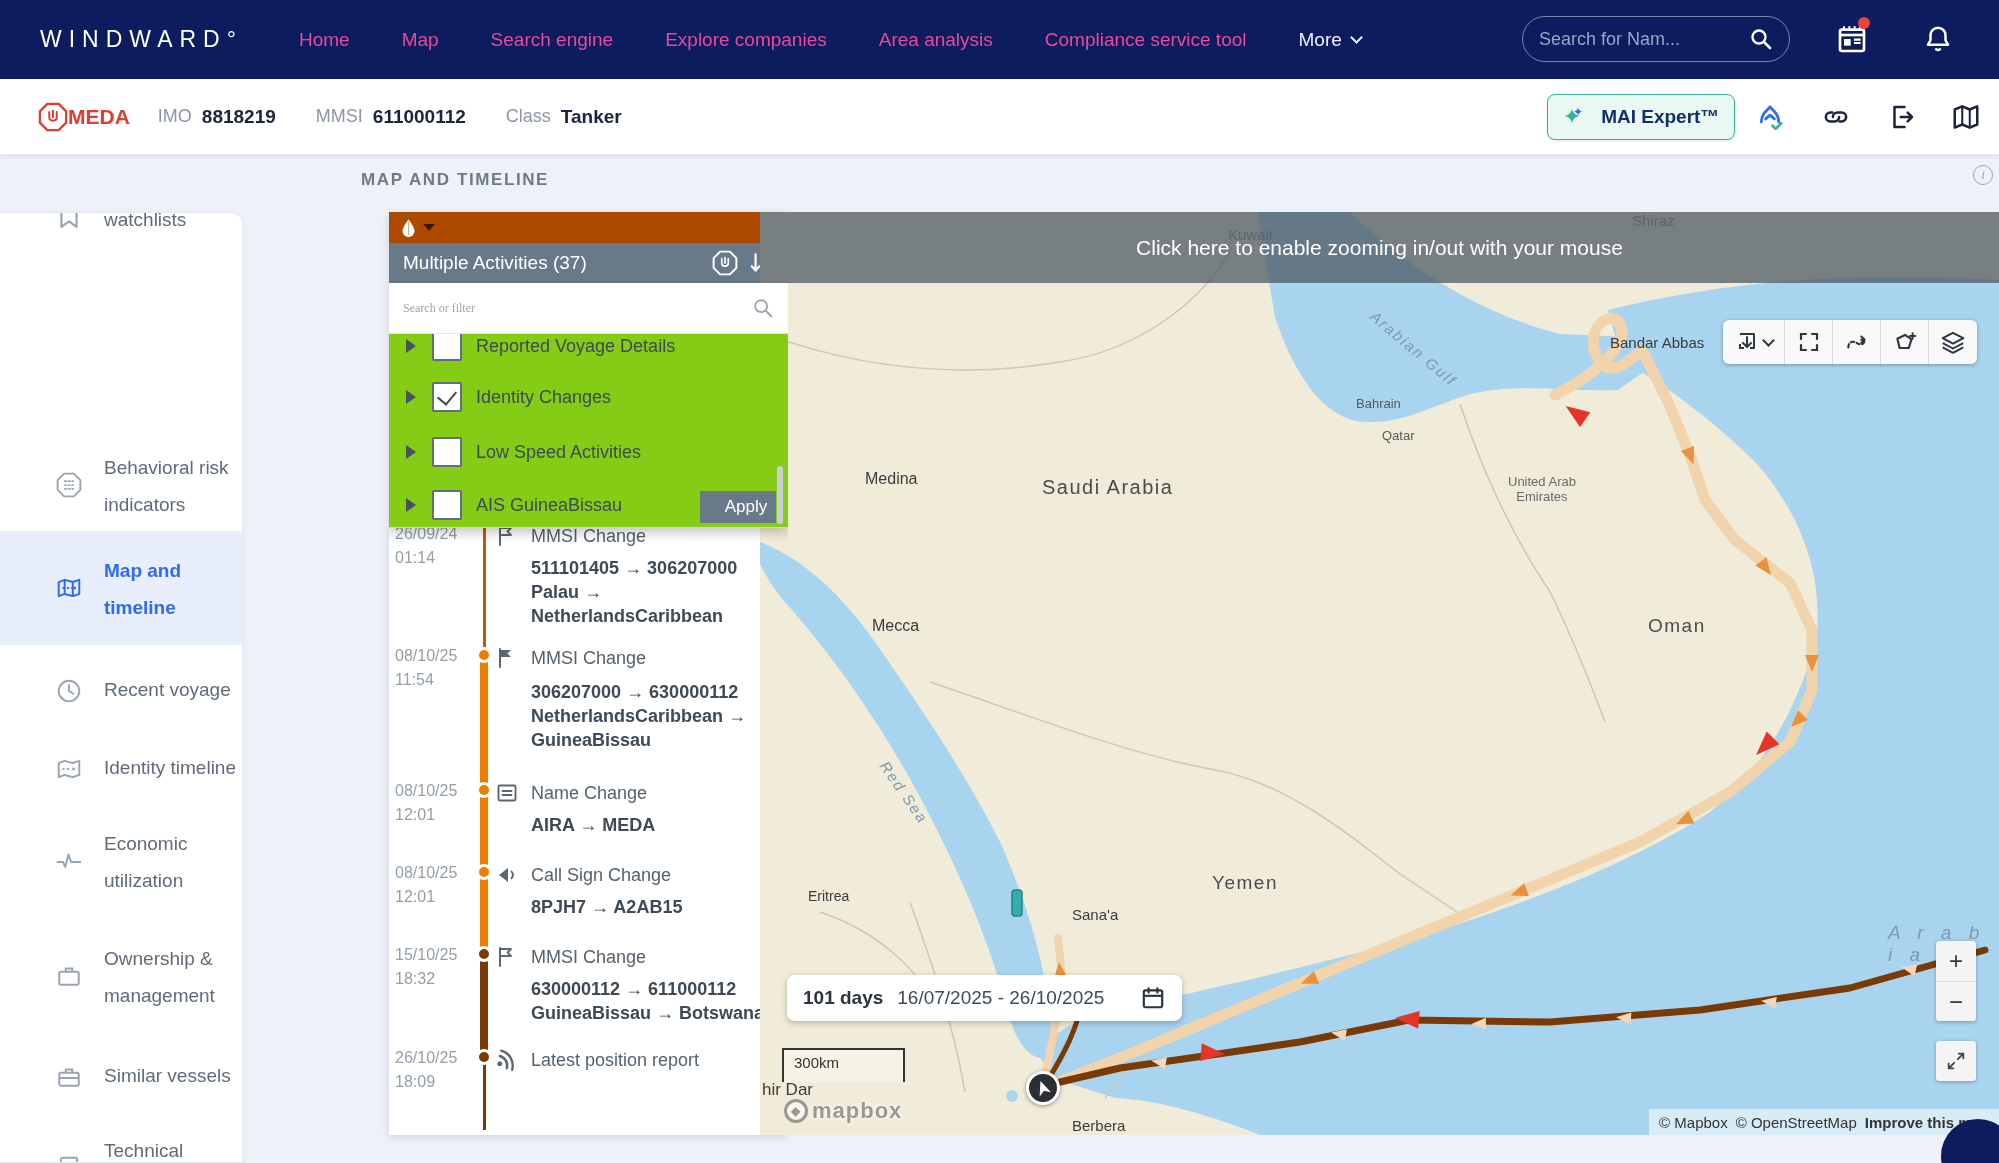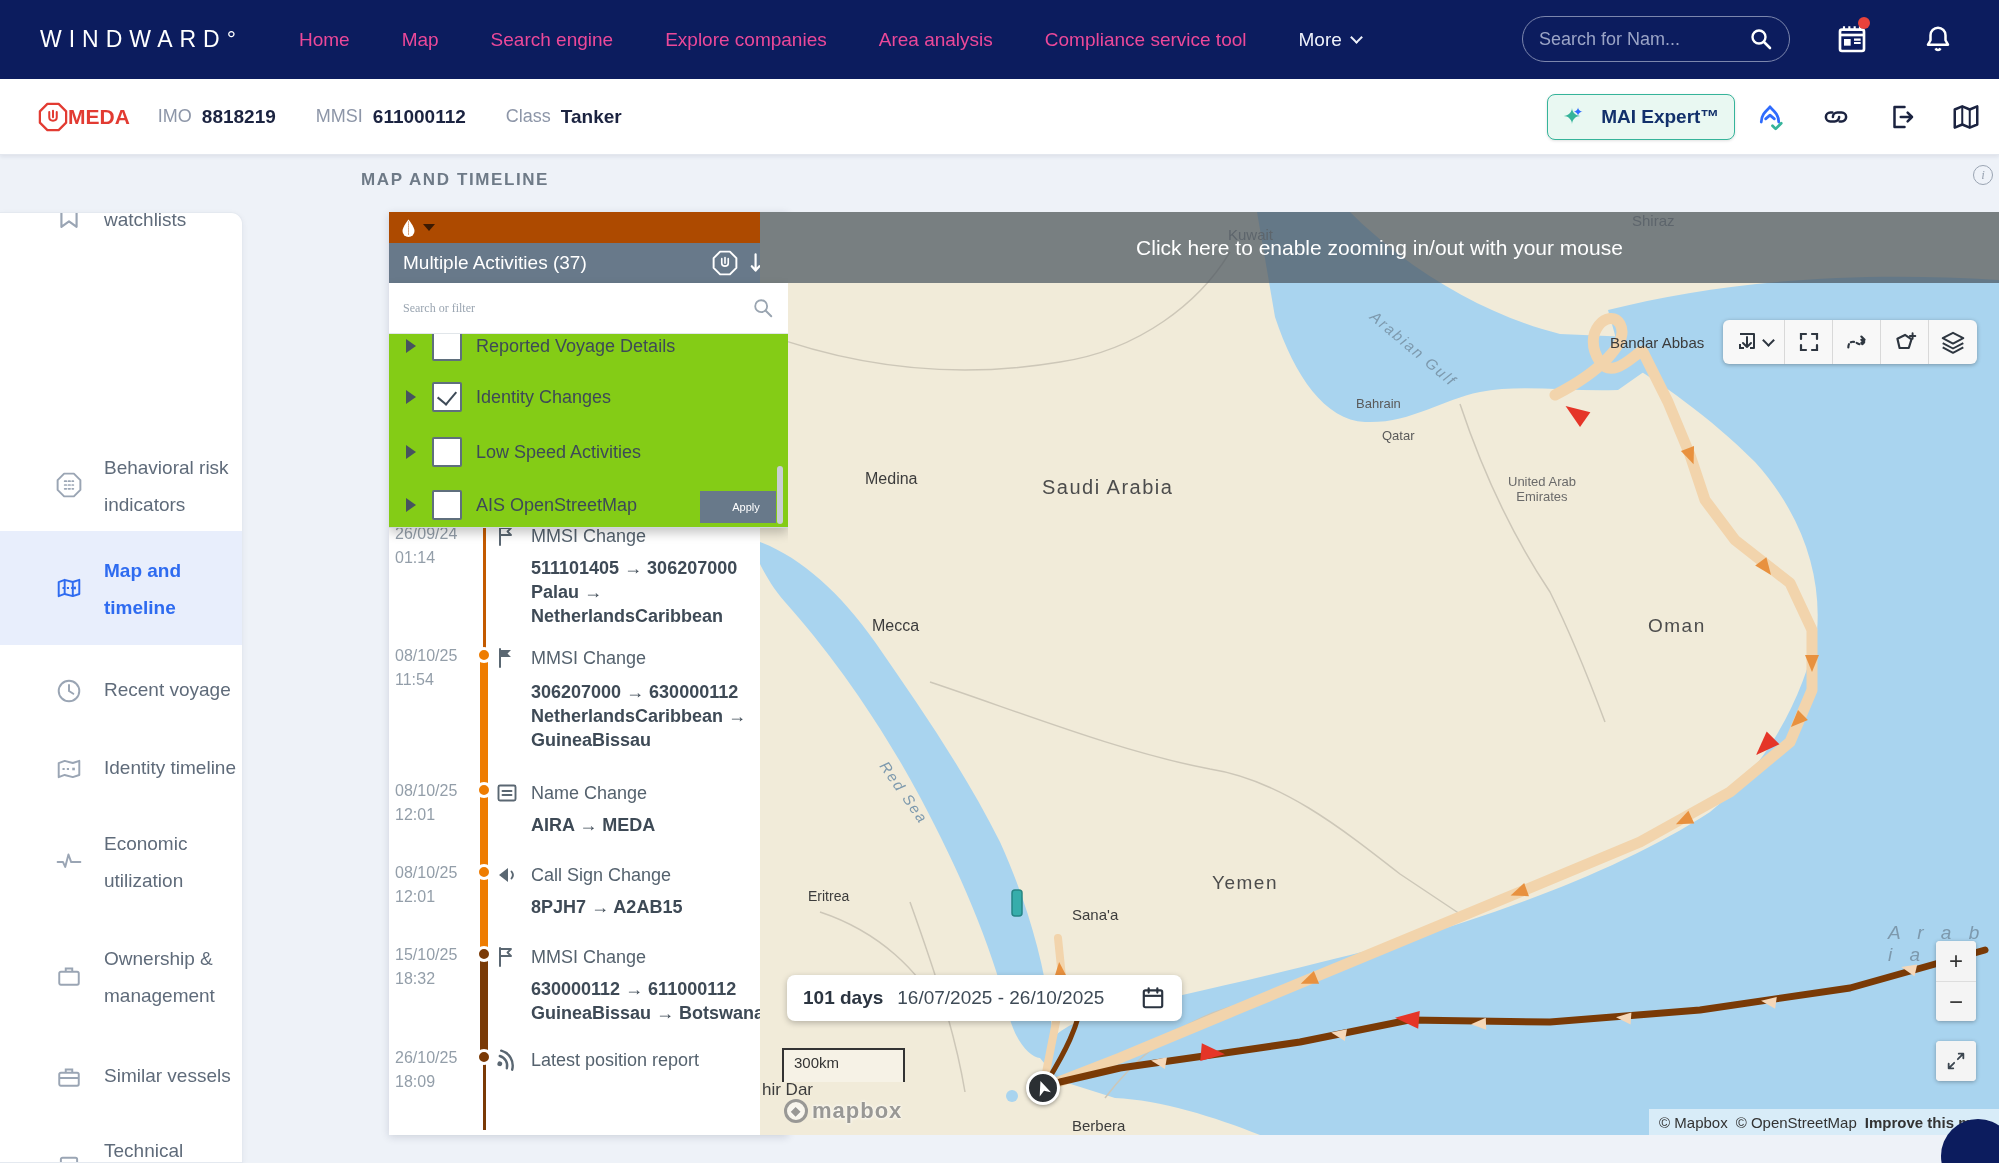--- a/index.html
+++ b/index.html
@@ -55,21 +55,21 @@
   .pg-ic { width:26px; height:26px; margin-left:10px; color:#fff; cursor:pointer; }
   .panel-search { position:absolute; left:0; top:71px; width:399px; height:51px; background:#fff; border-bottom:1px solid #e1e6ea; display:flex; align-items:center; padding:0 14px; z-index:7; }
   .panel-search input { flex:1; border:none; outline:none; font-size:12px; color:#c2410c; font-family:Liberation Serif, serif; }
   .panel-search input::placeholder { color:#9aa5b1; }
   .dropdown { position:absolute; left:0; top:71px; width:399px; height:245px; background:#84cc16; border-bottom:1px solid #cfd5db; box-shadow:0 5px 10px rgba(0,0,0,.22); z-index:6; overflow:hidden; }
   .dd-row { position:absolute; left:0; width:399px; height:44px; display:flex; align-items:center; }
   .dd-exp { width:0; height:0; border-top:7px solid transparent; border-bottom:7px solid transparent; border-left:10px solid #47535f; margin-left:17px; cursor:pointer; }
   .dd-box { width:30px; height:30px; border:2px solid #5f6f7d; border-radius:2px; margin-left:16px; position:relative; cursor:pointer; background:#fff; }
   .dd-box.checked::after { content:""; position:absolute; left:7px; top:3px; width:10px; height:15px; border-right:2.5px solid #3d4a57; border-bottom:2.5px solid #3d4a57; transform:rotate(40deg); }
   .dd-label { font-size:18px; color:#3d4a57; margin-left:14px; }
-  .apply-btn { position:absolute; left:311px; top:208px; width:76px; height:32px; background:#68798a; color:#fff; font-size:11px; display:flex; align-items:center; justify-content:center; cursor:pointer;padding-left:16px; }
+  .apply-btn { position:absolute; left:311px; top:208px; width:76px; height:32px; background:#68798a; color:#fff; font-size:17px; display:flex; align-items:center; justify-content:center; cursor:pointer;padding-left:16px; }
   .dd-scroll { position:absolute; left:388px; top:183px; width:6px; height:58px; background:#c9ced4; border-radius:3px; }
 
   
   .tl-line { position:absolute; left:0; }
   .tl-dot { position:absolute; width:16px; height:16px; border-radius:50%; border:3px solid #fff; }
   .tl-entry-date { position:absolute; left:6px; width:76px; font-size:16px; color:#939ea9; line-height:24px; }
   .tl-icon { position:absolute; left:106px; width:24px; height:24px; color:#5a6772; }
   .tl-title { position:absolute; left:142px; width:250px; font-size:18px; color:#55626e; line-height:24px; }
   .tl-detail { position:absolute; left:142px; width:250px; font-size:18px; font-weight:700; color:#3e4a56; line-height:24px; }
   .tl-top-arrow { position:absolute; left:89px; top:306px; width:0; height:0; border-left:6px solid transparent; border-right:6px solid transparent; border-bottom:8px solid #c35a00; }
@@ -353,21 +353,21 @@
           <span class="dd-label">Identity Changes</span>
         </div>
         <div class="dd-row" style="top:147px">
           <span class="dd-exp"></span>
           <span class="dd-box"></span>
           <span class="dd-label">Low Speed Activities</span>
         </div>
         <div class="dd-row" style="top:200px">
           <span class="dd-exp"></span>
           <span class="dd-box"></span>
-          <span class="dd-label">AIS OpenStreetMap</span>
+          <span class="dd-label">AIS GuineaBissau</span>
         </div>
         <div class="apply-btn">Apply</div>
         <div class="dd-scroll"></div>
       </div>
 
       <div class="tl-top-arrow"></div>
       <div class="tl-line" style="left:93.5px;top:314px;width:3px;height:129px;background:#c35a00"></div>
       <div class="tl-line" style="left:91px;top:443px;width:8px;height:299px;background:#ee7c00"></div>
       <div class="tl-line" style="left:91px;top:742px;width:8px;height:103px;background:#7a3a06"></div>
       <div class="tl-line" style="left:93.5px;top:845px;width:3px;height:73px;background:#7a3a06"></div>

